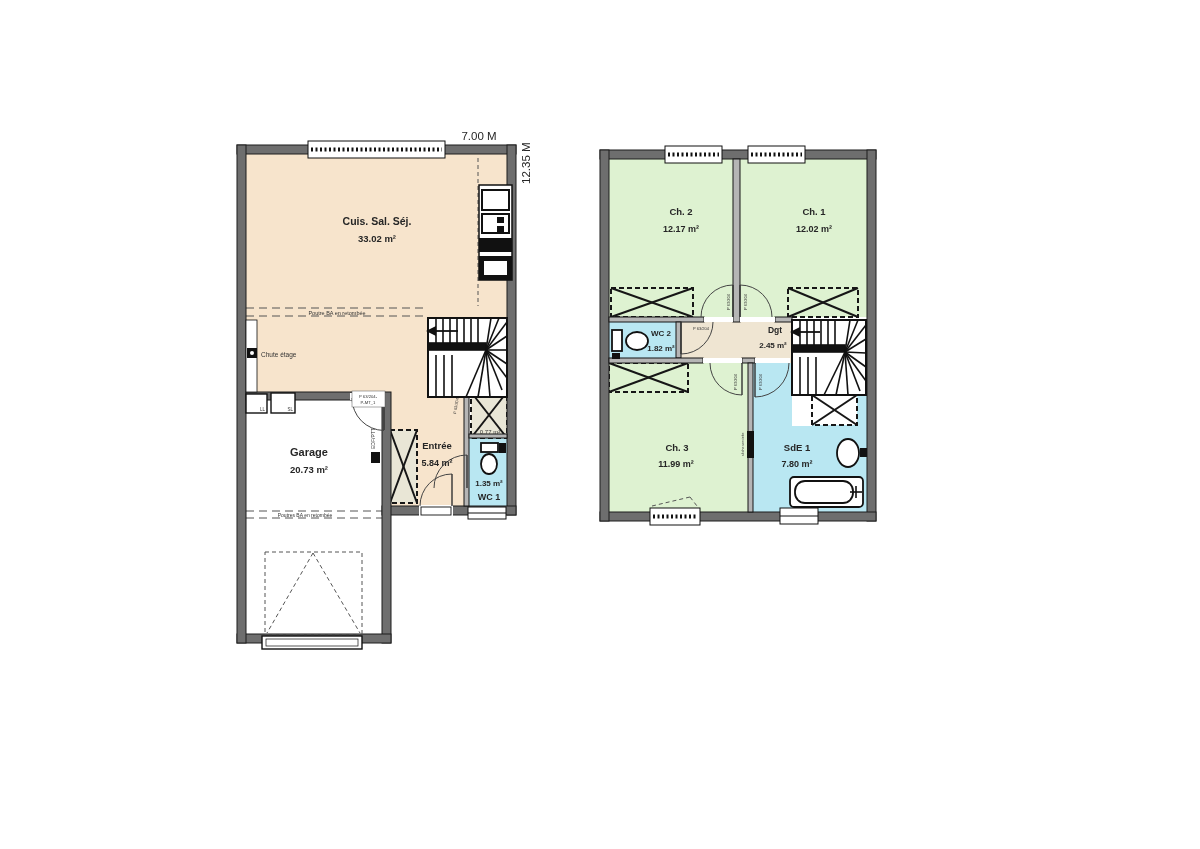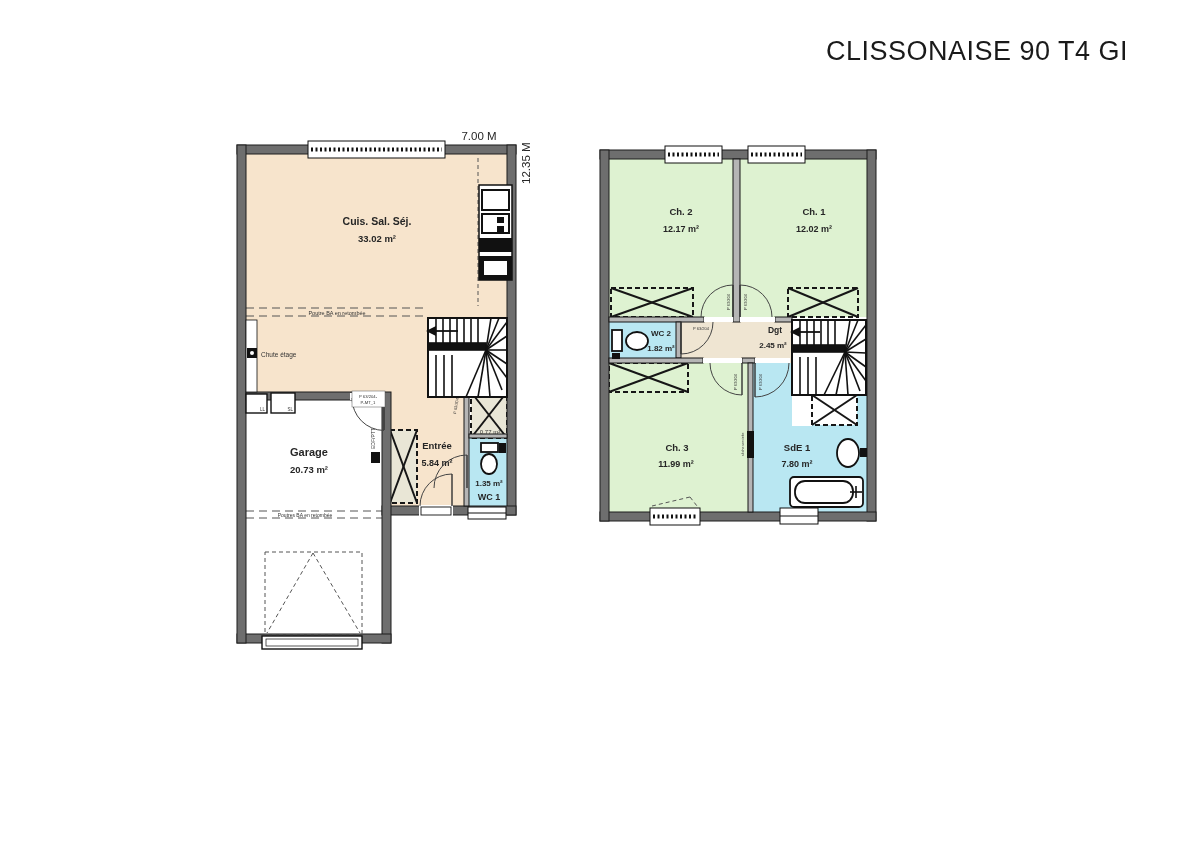--- a/index.html
+++ b/index.html
@@ -23,21 +23,20 @@
   .fix{stroke:#111;stroke-width:1.8;fill:#fff;}
   .rname{font-weight:bold;fill:#262626;}
   .tiny{fill:#333;}
   text{fill:#262626;}
 </style>
 </head>
 <body>
 
 <div class="page">
 
-  <div class="title">CLISSONAISE 90 T4 GI</div>
 
   <svg width="1200" height="849" viewBox="0 0 1200 849">
 
     <g>
 
       <rect x="246" y="154" width="261" height="238" fill="#f7e4cc"></rect>
       <rect x="390" y="392" width="79" height="114" fill="#f7e4cc"></rect>
       <rect x="246" y="400" width="136" height="234" fill="#ffffff"></rect>
       <rect x="469" y="438" width="38" height="68" fill="#b9e7f2"></rect>
 

